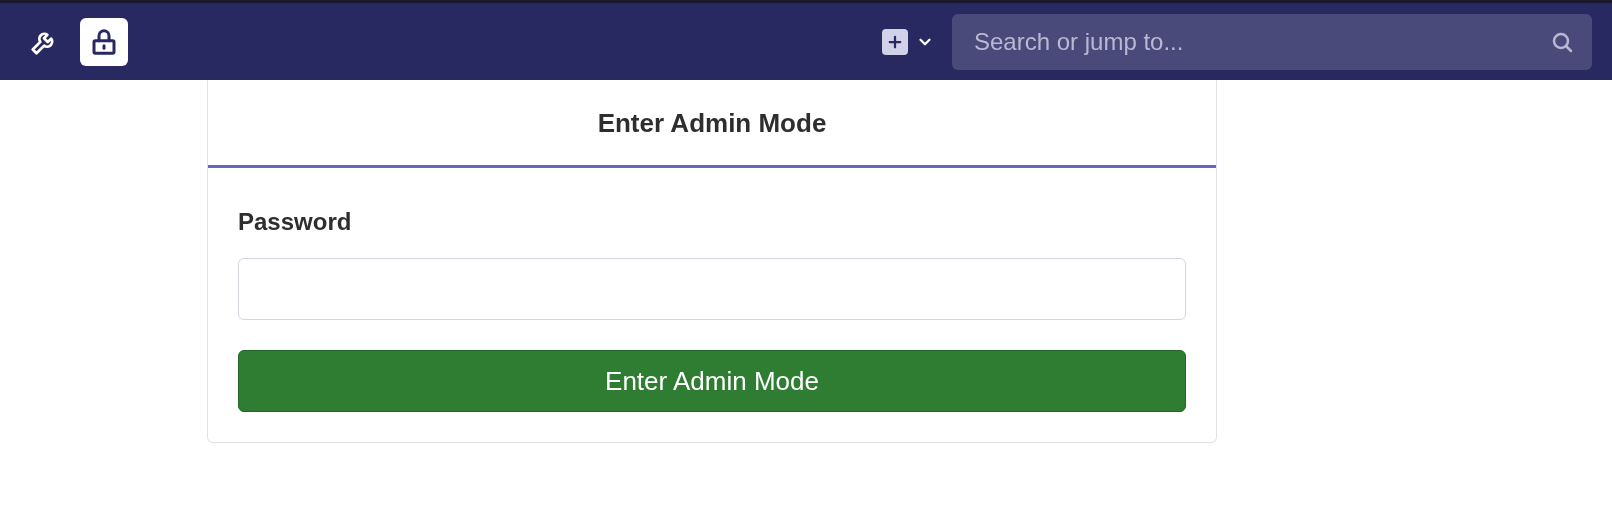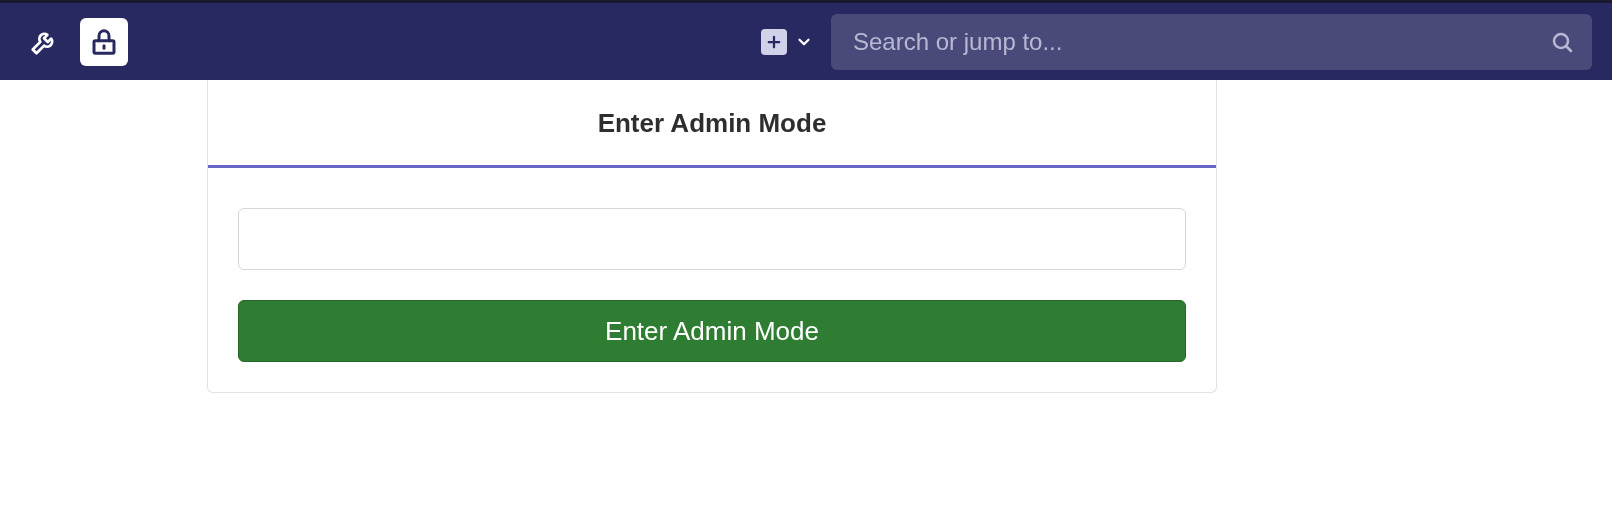--- a/index.html
+++ b/index.html
@@ -64,21 +64,21 @@
       height: 26px;
       background: #d1d1e9;
       border-radius: 4px;
       display: flex;
       align-items: center;
       justify-content: center;
       color: #292961;
     }
     .search-wrap {
       position: relative;
-      width: 761px;
+      width: 640px;
     }
     .search-input {
       width: 100%;
       height: 56px;
       background: #4a4a7a;
       border: none;
       border-radius: 6px;
       color: #ffffff;
       font-size: 24px;
       padding: 0 56px 0 22px;
@@ -205,17 +205,18 @@
     </div>
   </div>
 </div>
 
 <div class="main">
   <div class="panel">
     <div class="panel-header">
       <h1 class="panel-title">Enter Admin Mode</h1>
     </div>
     <div class="panel-body">
+      <label class="field-label">Password</label>
       <input type="password" class="password-input" value="" style="">
       <button class="submit-btn">Enter Admin Mode</button>
     </div>
   </div>
 </div>
 
 </body></html>

